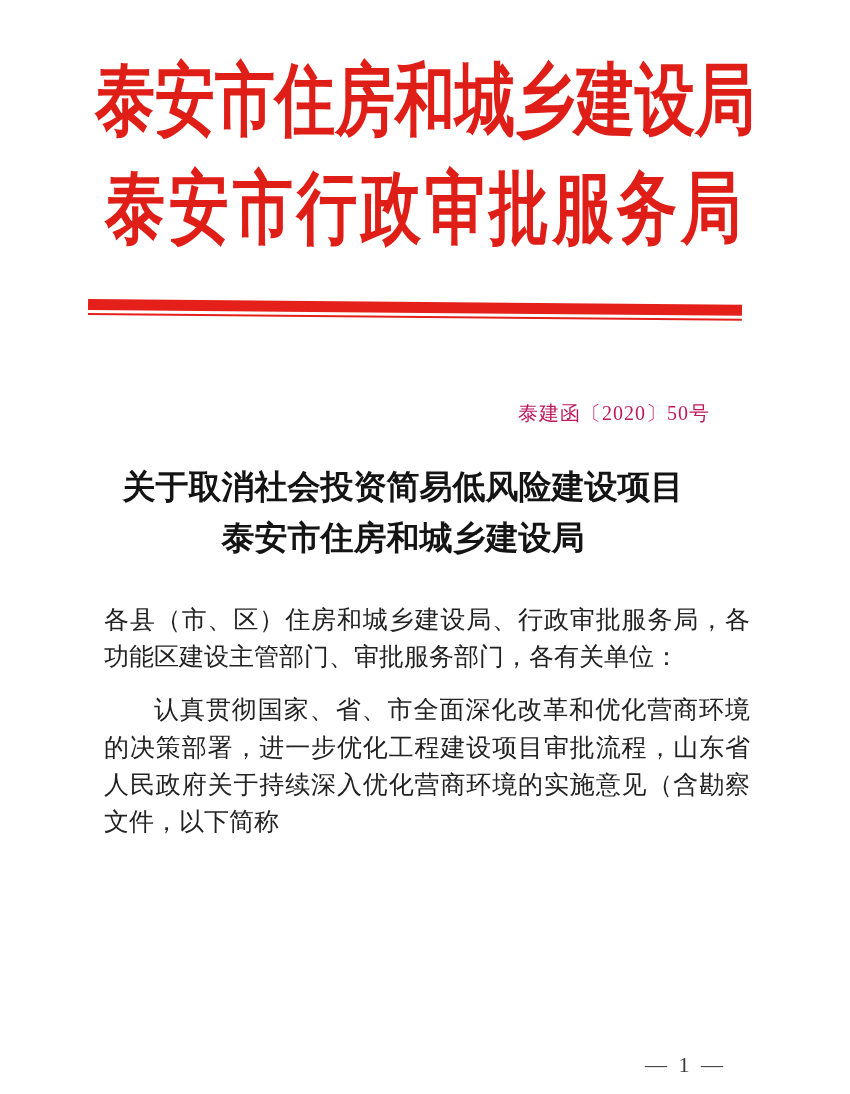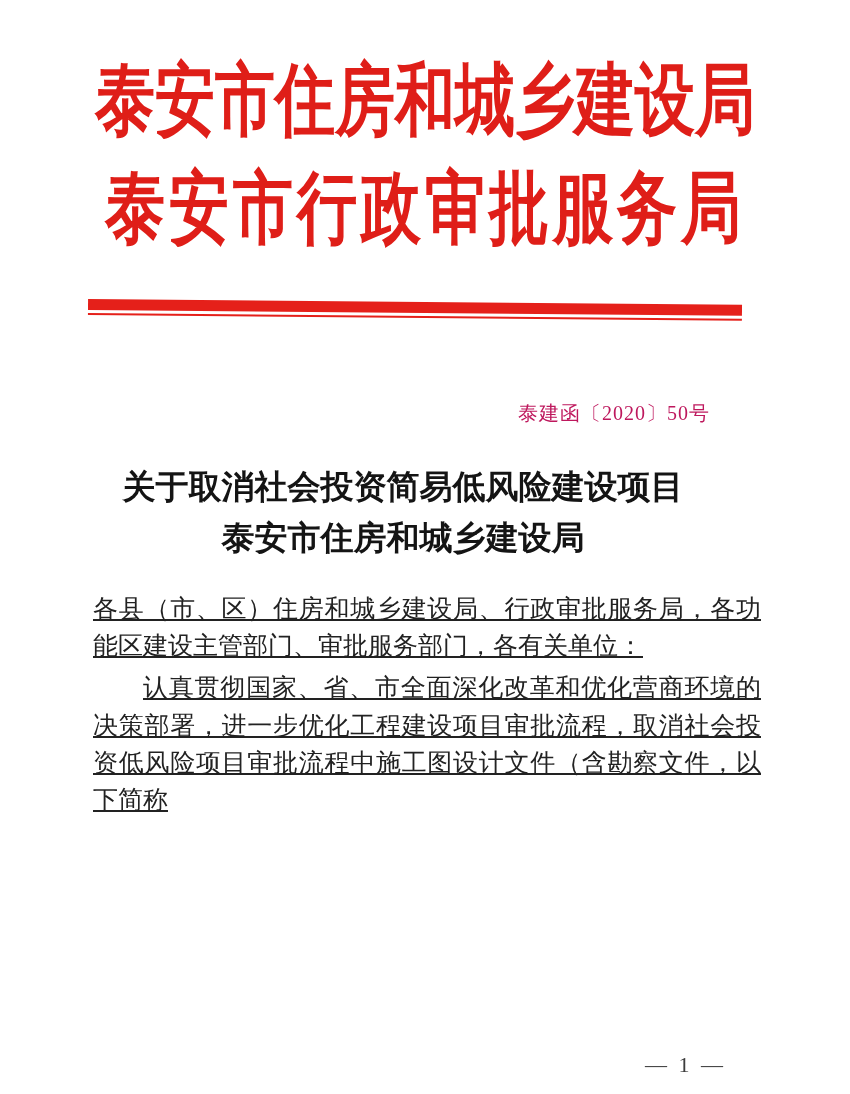--- a/index.html
+++ b/index.html
@@ -68,21 +68,21 @@
   .body-text {
     position: absolute;
     top: 585px;
     left: 88px;
     width: 678px;
     font-size: 25px;
     line-height: 37.2px;
     color: #222222;
     text-align: justify;
   }
-  .para { margin: 5px; text-indent: 50px; text-decoration: underline; }
+  .para { margin: 16px; text-indent: 50px; }
   .para.no-indent { text-indent: 0; }
   .para.heading {
     font-weight: bold;
     font-family: "Liberation Sans", sans-serif;
   }
 
   
   .page-number {
     position: absolute;
     top: 1052px;
@@ -109,18 +109,18 @@
 
   <div class="doc-number">泰建函〔2020〕50号</div>
 
   <div class="doc-title">
     <div>关于取消社会投资简易低风险建设项目</div>
     <div>泰安市住房和城乡建设局</div>
   </div>
 
   <div class="body-text">
     <p class="para no-indent">各县（市、区）住房和城乡建设局、行政审批服务局，各功能区建设主管部门、审批服务部门，各有关单位：</p>
-    <p class="para">认真贯彻国家、省、市全面深化改革和优化营商环境的决策部署，进一步优化工程建设项目审批流程，取消社会投资低风险项目审批流程中施工图设计文件（含勘察文件，以下简称</p>
+    <p class="para">认真贯彻国家、省、市全面深化改革和优化营商环境的决策部署，进一步优化工程建设项目审批流程，山东省人民政府关于持续深入优化营商环境的实施意见（含勘察文件，以下简称</p>
   </div>
 
   <div class="page-number">— 1 —</div>
 
 </div>
 
 </body></html>

